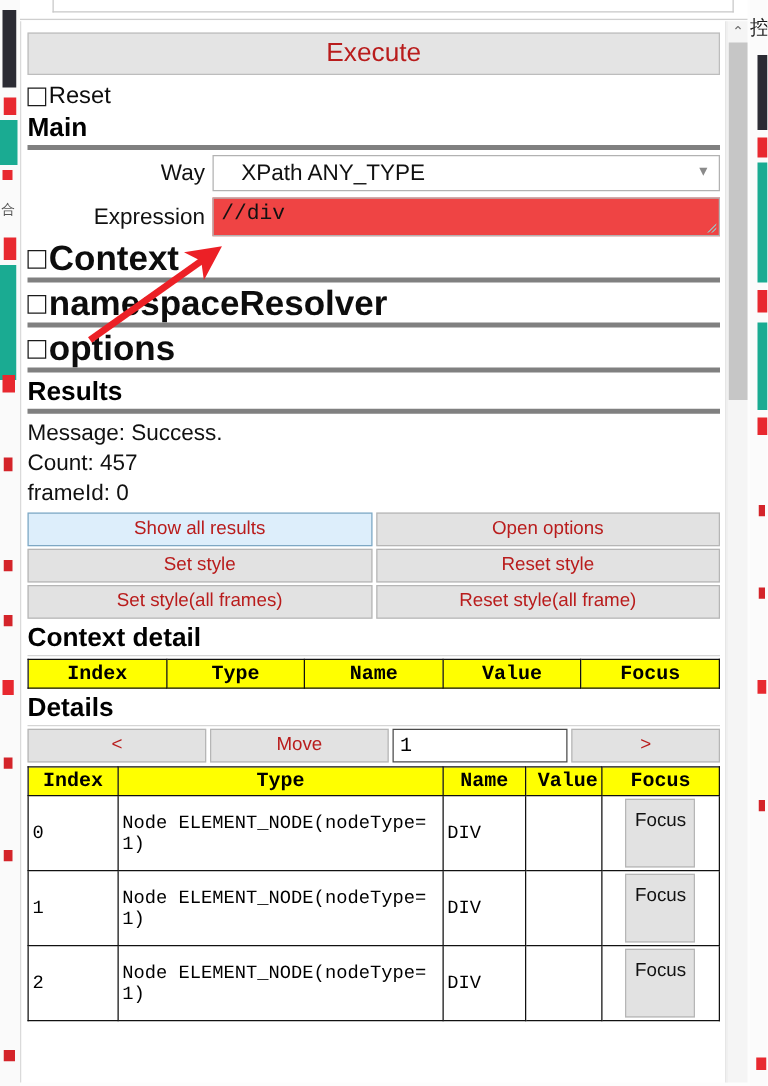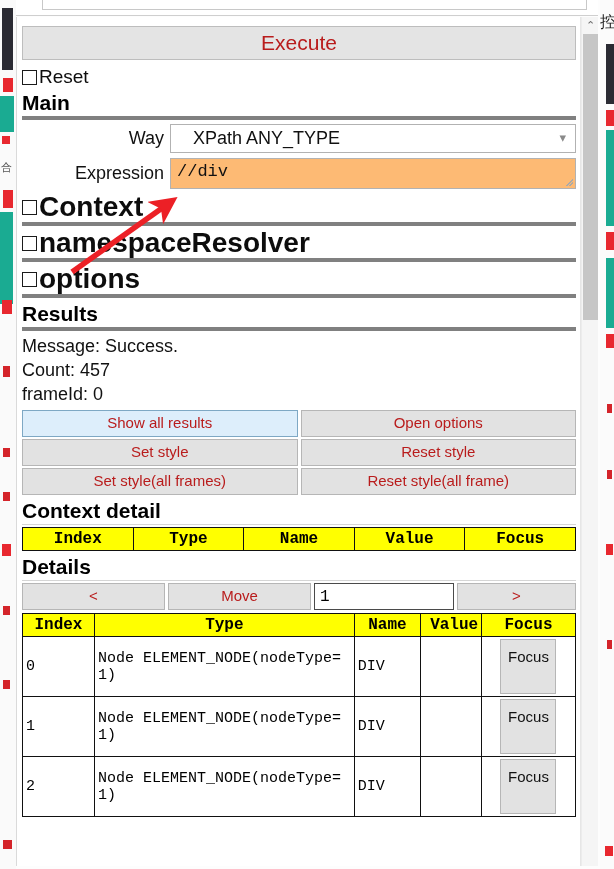--- a/index.html
+++ b/index.html
@@ -196,21 +196,21 @@
     top: 50%;
     transform: translateY(-60%);
     color: #8a8a8a;
     font-size: 13px;
     font-family: "DejaVu Sans", sans-serif;
   }
   .text-area {
     flex: 1 1 auto;
     height: 31px;
     border: 1px solid #b2b2b2;
-    background: #fdba74;
+    background: #ef4444;
     box-sizing: border-box;
     padding: 3px 6px;
     position: relative;
     font-family: "Liberation Mono", monospace;
     font-size: 17px;
     color: #111;
     overflow: hidden;
   }
   .resize-grip {
     position: absolute;

